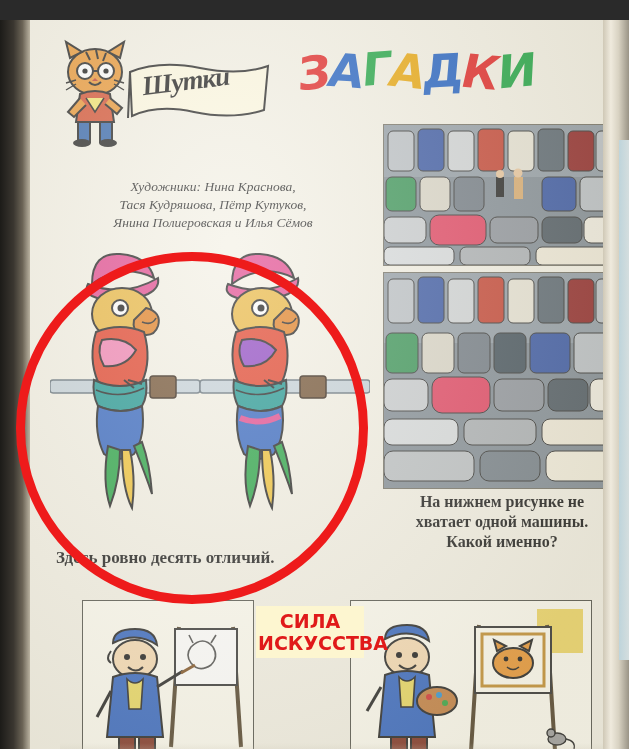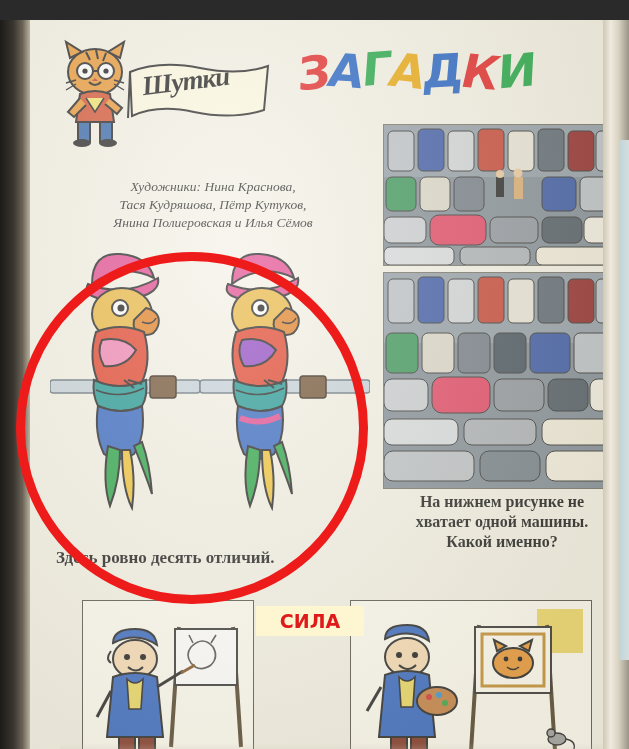--- a/index.html
+++ b/index.html
@@ -424,20 +424,21 @@
           <path d="M74 86 l26 -16" stroke="#1a1a1a" stroke-width="3"></path>
           <path d="M98 72 l14 -8" stroke="#7a4a1a" stroke-width="3"></path>
           <path d="M28 90 l-14 26" stroke="#1a1a1a" stroke-width="3"></path>
           <rect x="36" y="136" width="16" height="24" fill="#7a2a1a" stroke="#1a1a1a" stroke-width="2"></rect>
           <rect x="56" y="136" width="16" height="24" fill="#7a2a1a" stroke="#1a1a1a" stroke-width="2"></rect>
         </svg>
       </div>
 
       <div class="sila">
         <div>СИЛА</div>
+        <div>ИСКУССТВА</div>
       </div>
 
       <div class="panel panel-2">
         <svg viewBox="0 0 240 168" width="240" height="168">
           <rect width="240" height="168" fill="#fdfbf0"></rect>
           <rect x="186" y="8" width="46" height="44" fill="#e8c832" opacity=".75"></rect>
 
           <path d="M128 24 l-8 126 M196 24 l8 126 M126 152 h76" stroke="#4a3a22" stroke-width="4" fill="none"></path>
           <rect x="124" y="26" width="76" height="66" fill="#fffdf2" stroke="#2a2a2a" stroke-width="2"></rect>
           <rect x="131" y="33" width="62" height="52" fill="none" stroke="#c08a2a" stroke-width="3"></rect>

